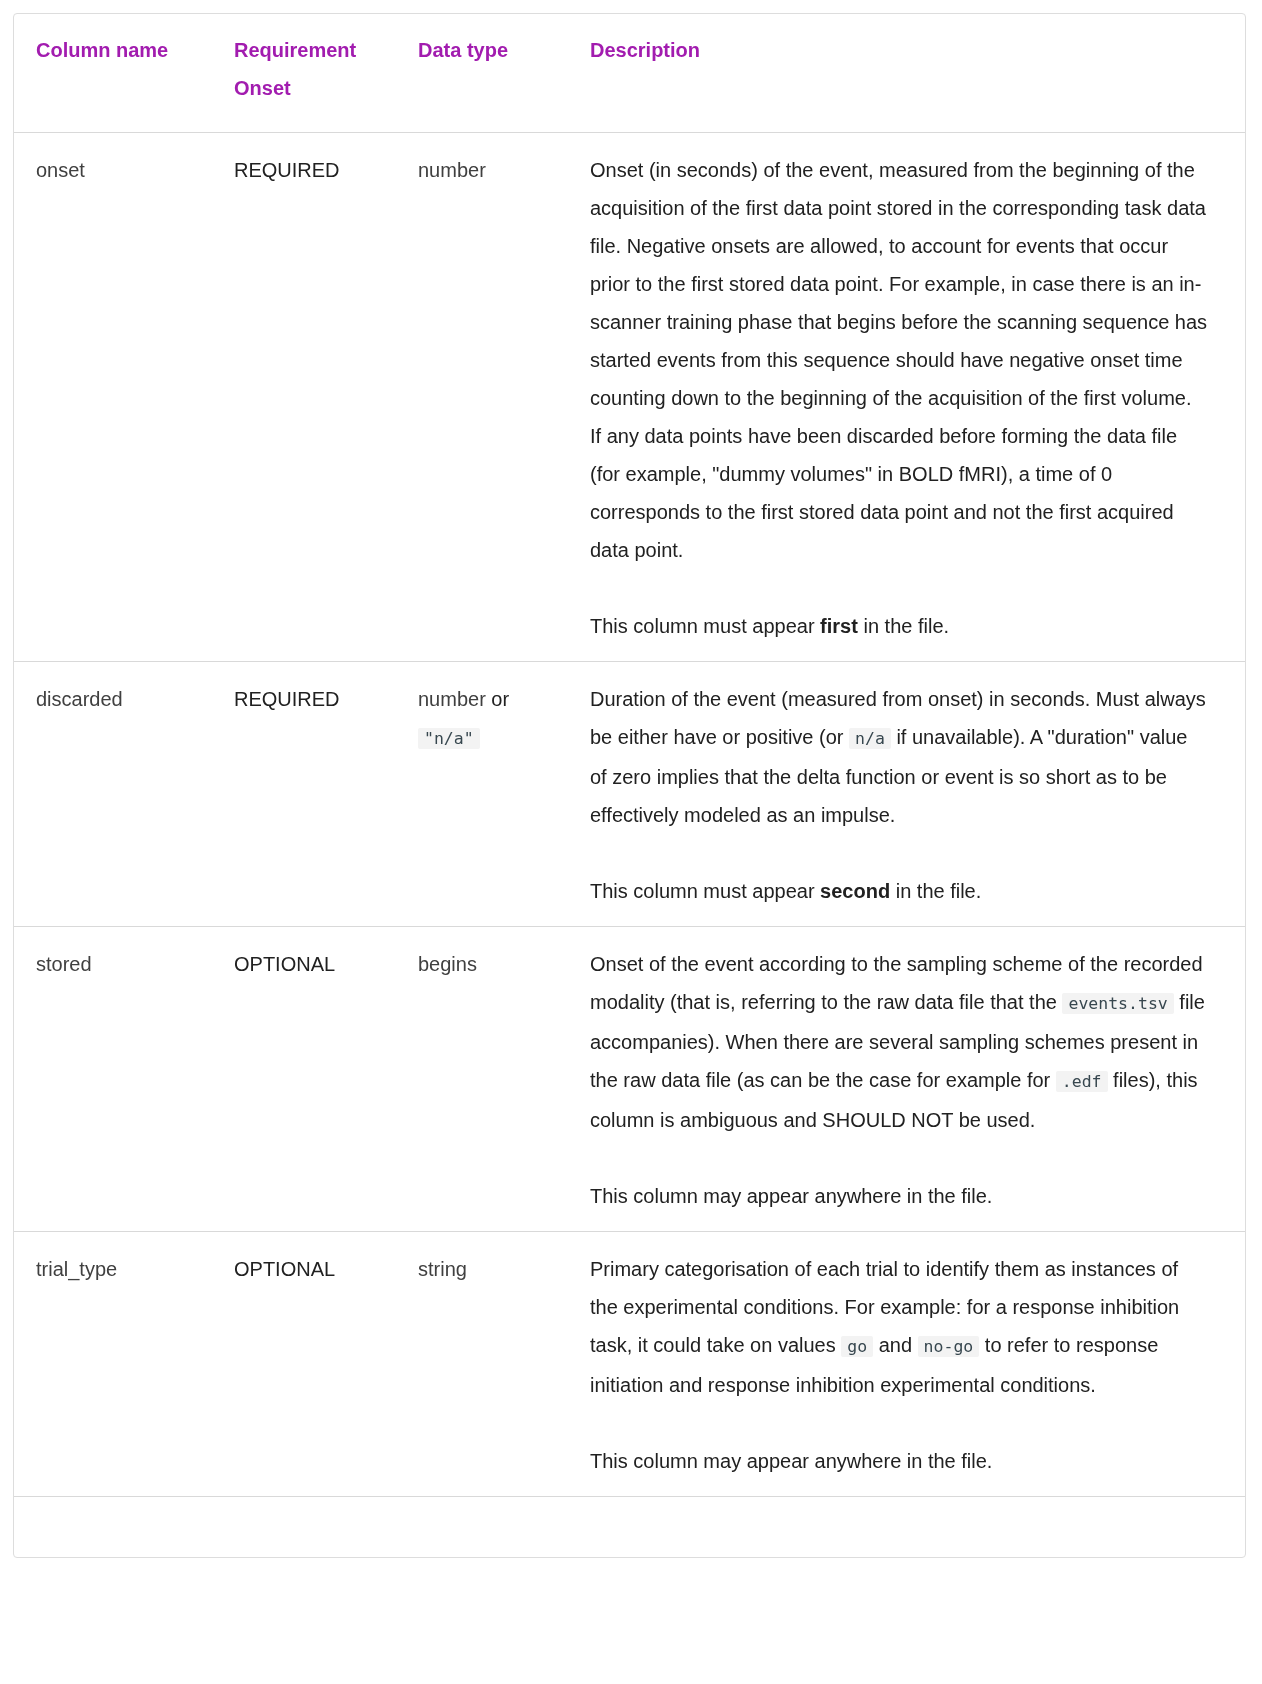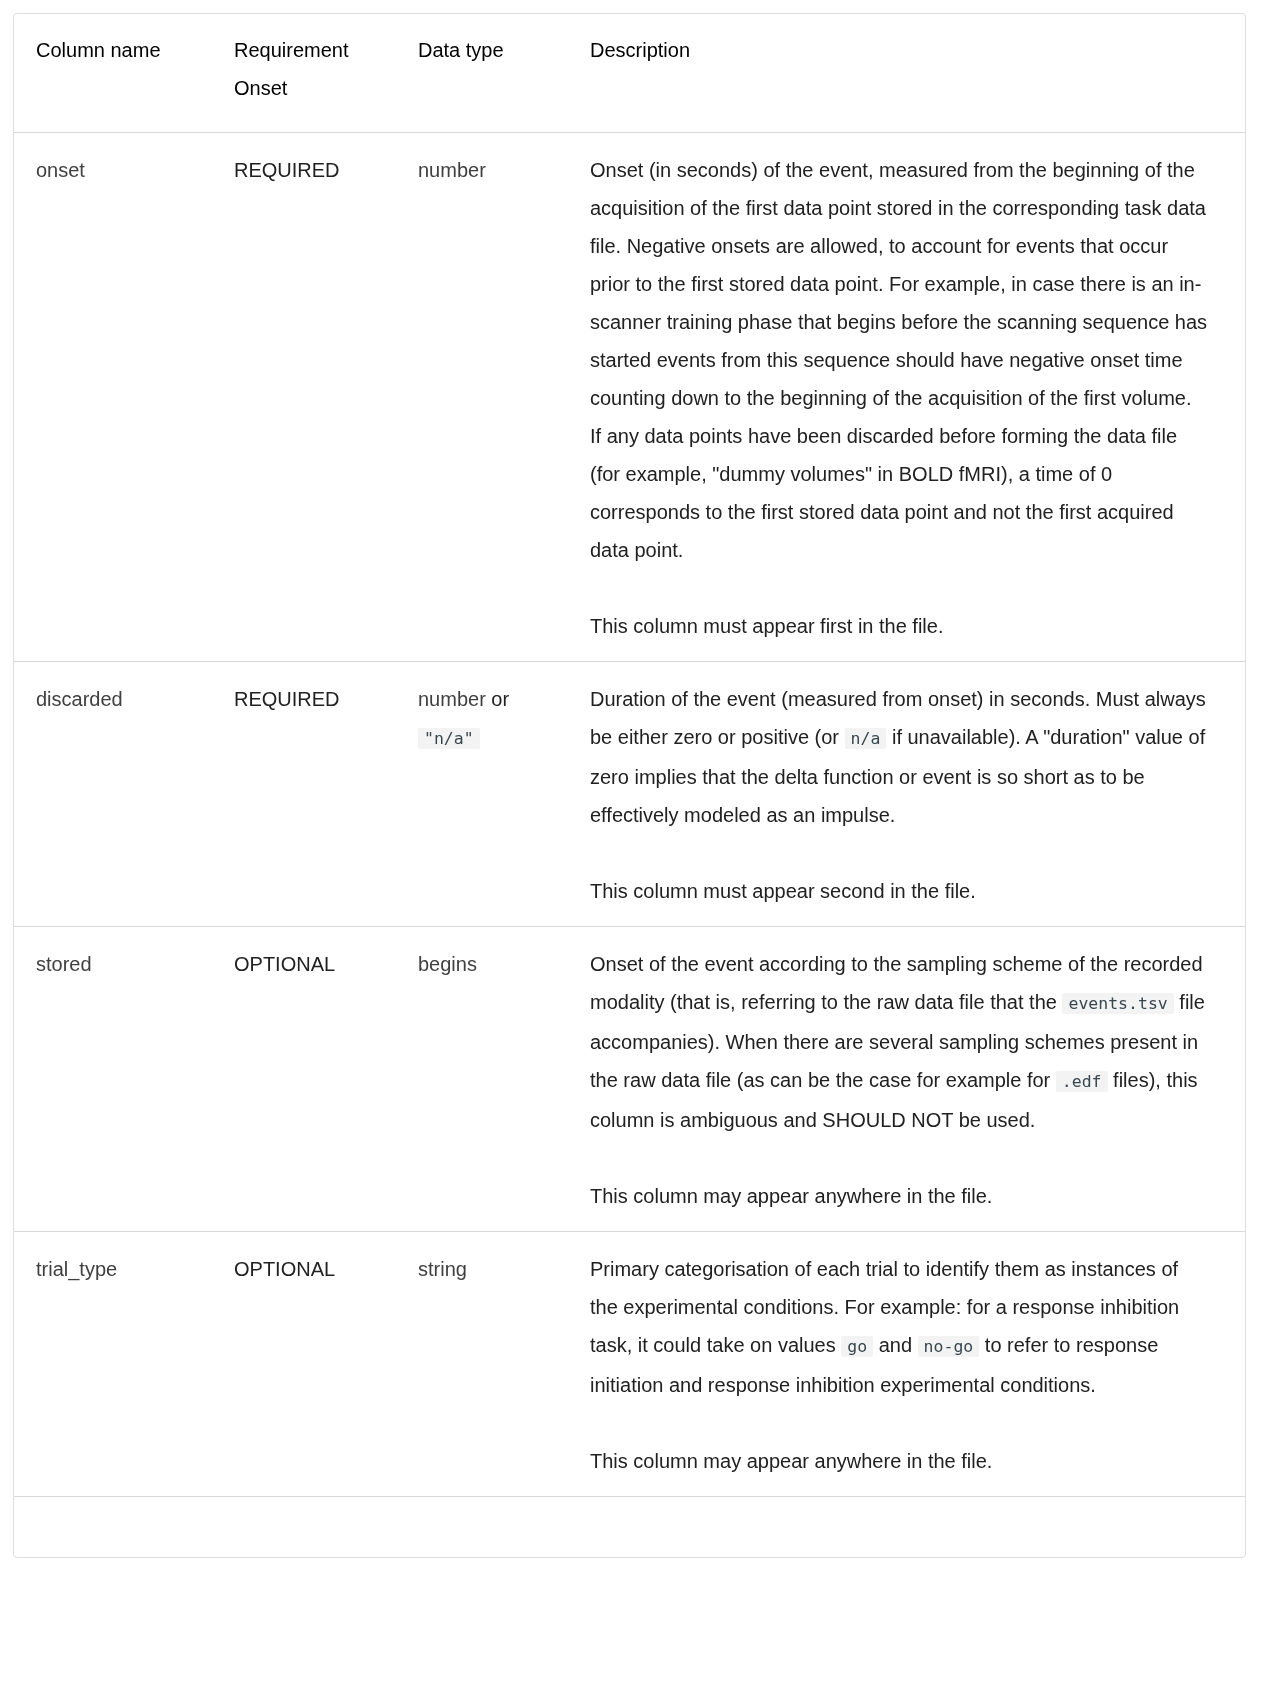--- a/index.html
+++ b/index.html
@@ -29,33 +29,33 @@
   th, td {
     vertical-align: top;
     text-align: left;
     font-size: 20px;
     line-height: 38px;
     font-weight: normal;
     padding: 18px 22px 16px 22px;
     word-wrap: break-word;
   }
   thead th {
-    font-weight: normal;
-    color: #000000;
+    font-weight: bold;
+    color: #a21caf;
     padding: 17px 22px 25px 22px;
   }
   tbody td { border-top: 1px solid #d9d9d9; }
   a.cell-link, a.dt-link {
     color: #404040;
     text-decoration: none;
     cursor: pointer;
   }
   .desc { max-width: 618px; }
   .note { margin-top: 38px; }
-  strong { font-weight: normal; }
+  strong { font-weight: bold; }
   code.inline-code {
     font-family: "DejaVu Sans Mono", monospace;
     font-size: 16.5px;
     color: #37474f;
     background: #f3f3f3;
     border-radius: 2px;
     padding: 1px 6px;
     white-space: nowrap;
   }
   tr.partial-row td { height: 60px; padding: 0; }
@@ -93,21 +93,21 @@
         </td>
       </tr>
 
       <tr>
         <td><a class="cell-link">discarded</a></td>
         <td><span>REQUIRED</span></td>
         <td>
             <div><a class="dt-link">number</a><span> or </span><code class="inline-code">"n/a"</code></div>
           </td>
         <td>
-          <div class="desc"><span>Duration of the event (measured from onset) in seconds. Must always be either zero or positive (or </span><code class="inline-code">n/a</code><span> if unavailable). A "duration" value of zero implies that the delta function or event is so short as to be effectively modeled as an impulse.</span></div>
+          <div class="desc"><span>Duration of the event (measured from onset) in seconds. Must always be either have or positive (or </span><code class="inline-code">n/a</code><span> if unavailable). A "duration" value of zero implies that the delta function or event is so short as to be effectively modeled as an impulse.</span></div>
           <div class="desc note"><span>This column must appear </span><strong>second</strong><span> in the file.</span></div>
         </td>
       </tr>
 
       <tr>
         <td><a class="cell-link">stored</a></td>
         <td><span>OPTIONAL</span></td>
         <td>
             <div><a class="dt-link">begins</a></div>
           </td>

